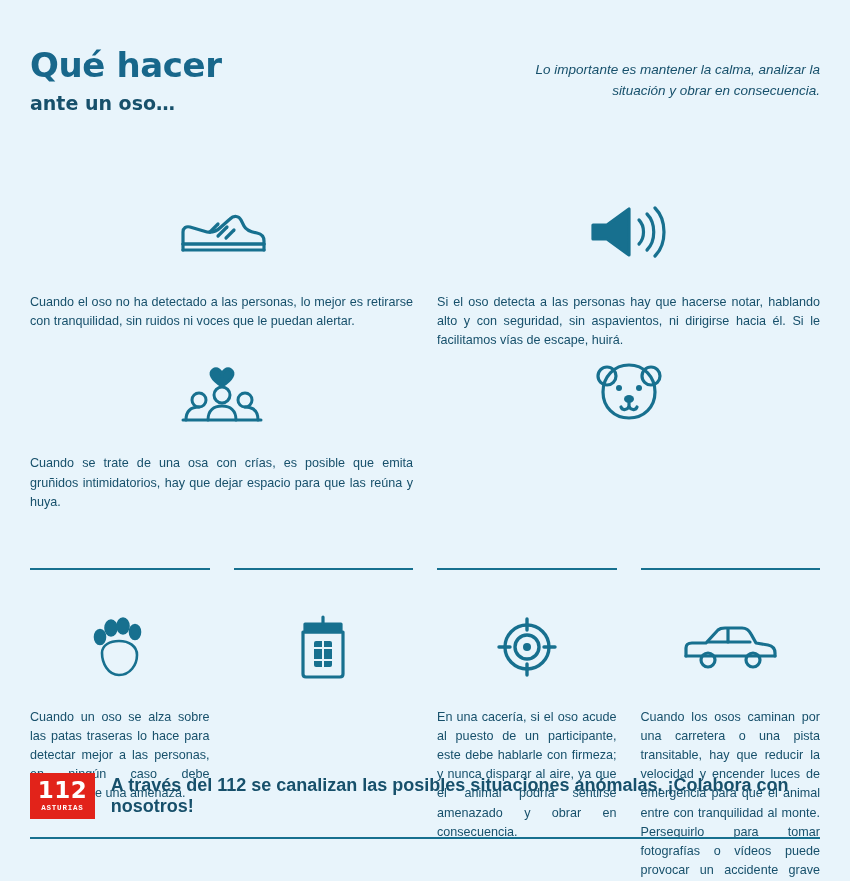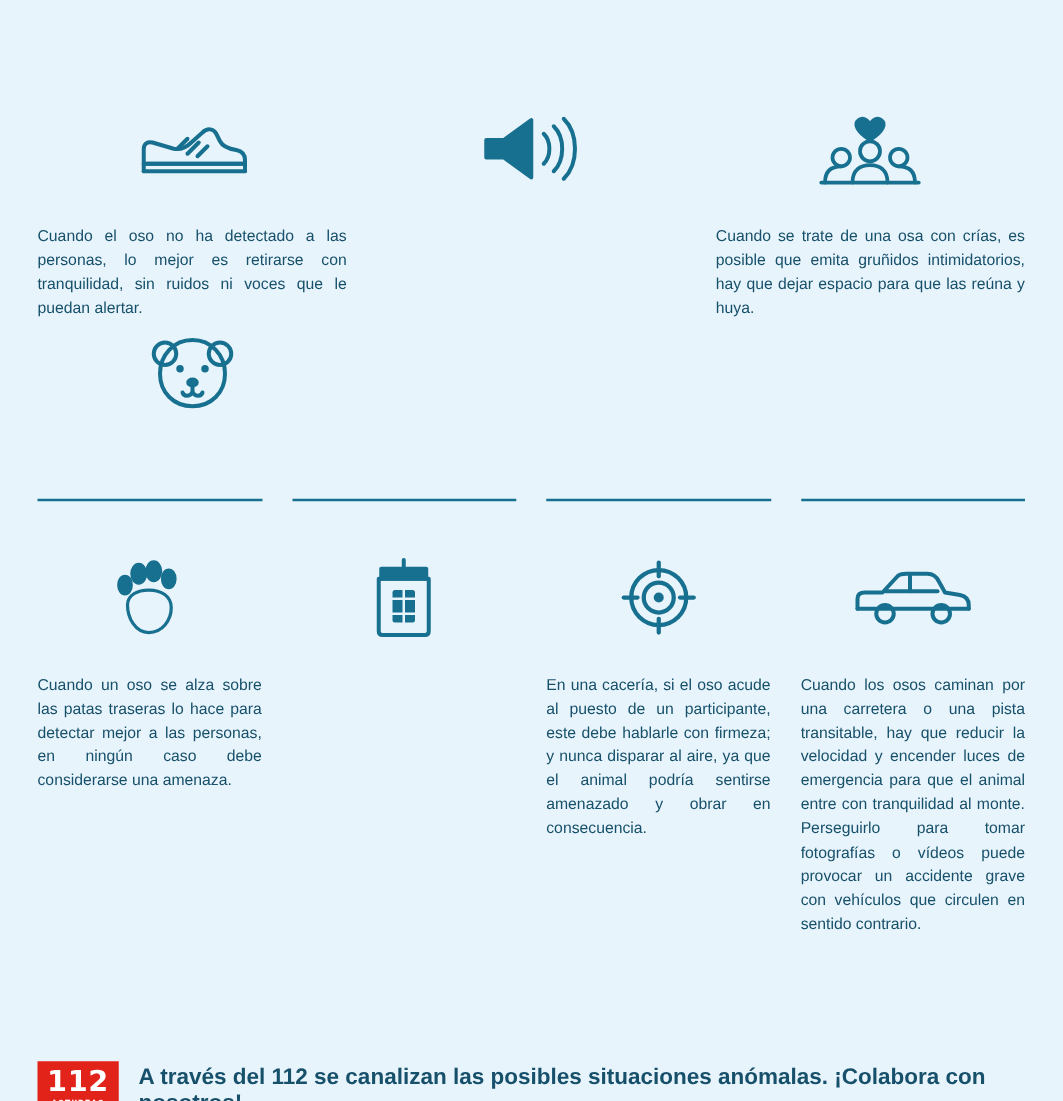--- a/index.html
+++ b/index.html
@@ -53,21 +53,21 @@
     line-height: 1.55;
     color: #17506b;
     max-width: 330px;
     padding-top: 12px;
   }
 
   
   .grid {
     margin-top: 76px;
     display: grid;
-    grid-template-columns: repeat(3, 1fr);
+    grid-template-columns: repeat(2, 1fr);
     column-gap: 24px;
   }
   .row2 {
     margin-top: 10px;
     display: grid;
     grid-template-columns: repeat(4, 1fr);
     column-gap: 24px;
   }
   .cell {
     display: flex;
@@ -146,20 +146,27 @@
     margin-top: 18px;
     height: 2px;
     background: #17708f;
   }
 </style>
 </head>
 <body>
 
 <div class="page">
 
+  <div class="header">
+    <div class="title-block">
+      <div class="title-main">Qué hacer</div>
+      <div class="title-sub">ante un oso…</div>
+    </div>
+    <div class="header-note">Lo  importante es mantener la calma, analizar la situación y obrar en consecuencia.</div>
+  </div>
 
   <div class="grid">
 
     <div class="cell">
       <div class="icon-box">
         <svg width="90" height="52" viewBox="0 0 90 52" fill="none" stroke="#17708f" stroke-width="3.2" stroke-linecap="round" stroke-linejoin="round">
           <path d="M6 38 L6 26 C6 22 9 20 13 21 L30 26 C36 27 40 25 44 21 L53 13 C57 9 62 10 64 14 L67 20 C69 24 74 26 80 27 C85 28 87 31 87 35 L87 38 Z"></path>
           <path d="M6 38 L87 38"></path>
           <path d="M6 44 L87 44"></path>
           <path d="M6 38 L6 44"></path>
@@ -174,20 +181,21 @@
 
     <div class="cell">
       <div class="icon-box">
         <svg width="88" height="58" viewBox="0 0 88 58" fill="none" stroke="#17708f" stroke-width="3.2" stroke-linecap="round" stroke-linejoin="round">
           <path d="M8 22 L22 22 L44 6 L44 52 L22 36 L8 36 Z" fill="#17708f"></path>
           <path d="M54 17 C60 23 60 35 54 41"></path>
           <path d="M62 11 C71 20 71 38 62 47"></path>
           <path d="M70 5 C82 17 82 41 70 53"></path>
         </svg>
       </div>
+      <div class="cell-text">Si el oso detecta a las personas hay que hacerse notar, hablando alto y con seguridad, sin aspavientos, ni dirigirse hacia él. Si le facilitamos vías de escape, huirá.</div>
     </div>
 
     <div class="cell">
       <div class="icon-box">
         <svg width="90" height="62" viewBox="0 0 90 62" fill="none" stroke="#17708f" stroke-width="3" stroke-linecap="round" stroke-linejoin="round">
           <path d="M45 14 C45 9 40 5 36 8 C32 11 34 17 45 24 C56 17 58 11 54 8 C50 5 45 9 45 14 Z" fill="#17708f"></path>
           <circle cx="45" cy="33" r="8"></circle>
           <path d="M31 58 C31 48 37 44 45 44 C53 44 59 48 59 58"></path>
           <circle cx="22" cy="38" r="7"></circle>
           <path d="M9 58 C9 49 14 45 22 45"></path>

